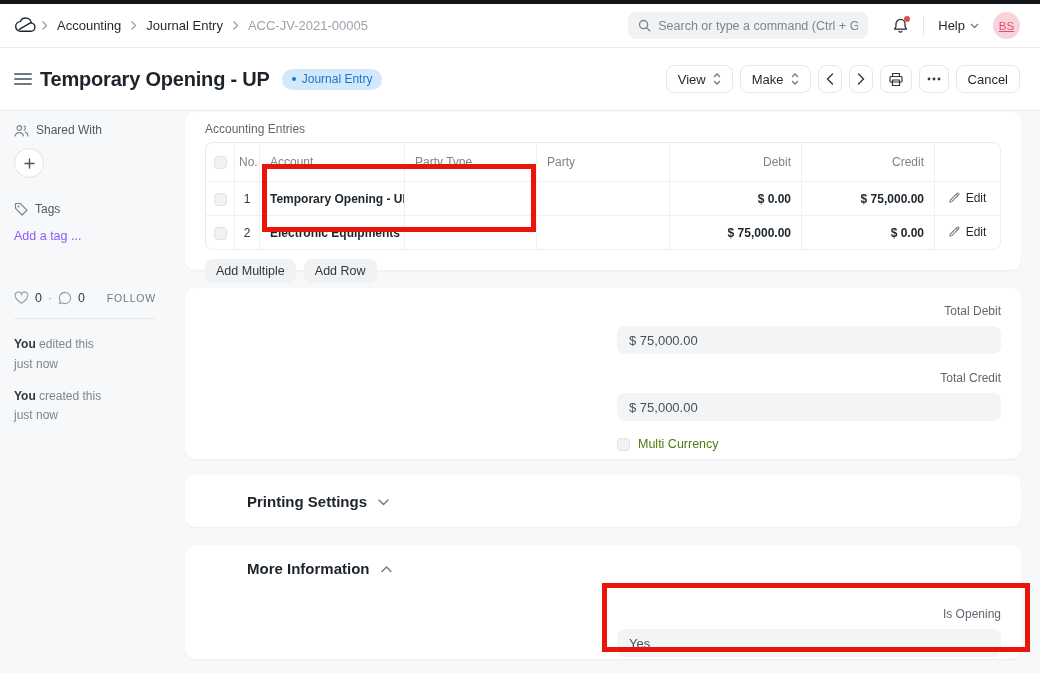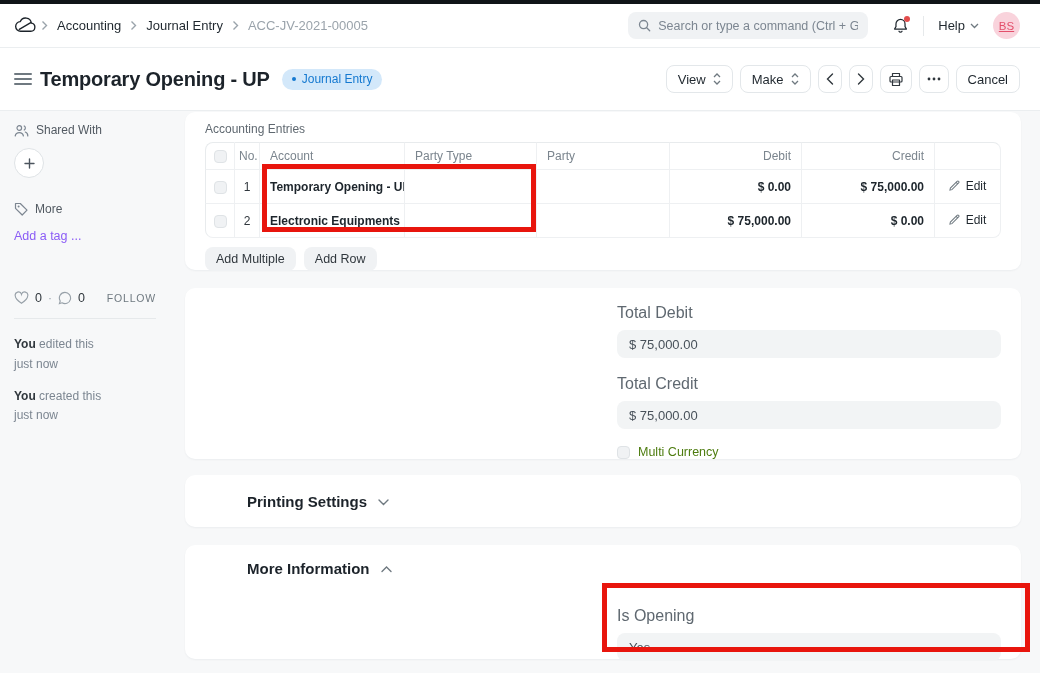--- a/index.html
+++ b/index.html
@@ -88,21 +88,21 @@
   .acct { font-weight:700; color:#1d252c; white-space:nowrap; overflow:hidden; }
   .amt { font-weight:700; color:#1d252c; }
   .rownum { color:#30373d; text-align:center; }
   .edit-cell { text-align:center; }
   .edit-link { display:inline-flex; align-items:center; gap:6px; color:#1f272e; cursor:pointer; }
   .grid-btns { margin-top:9px; display:flex; gap:8px; }
   .btn-soft { background:#f0f2f4; border:none; border-radius:8px; height:24px; padding:0 11px;
     font-size:12.5px; color:#30373d; cursor:pointer; font-family:"Liberation Sans",sans-serif; }
 
   .card2 { margin-top:18px; height:171px; padding:16px 20px 0 432px; }
-  .fld-label { font-size:16px; color:#5f6870; margin-bottom:8px; }
+  .fld-label { font-size:12px; color:#5f6870; margin-bottom:8px;text-align:right; }
   .fld { width:384px; height:28px; background:#f2f4f5; border-radius:8px; display:flex;
     align-items:center; padding:0 12px; font-size:13px; color:#48515a; margin-bottom:17px; }
   .check-row { display:flex; align-items:center; gap:8px; font-size:12.5px; color:#4d7c0f; margin-top:-1px; }
 
   .card3 { margin-top:16px; height:52px; display:flex; align-items:center; padding:0 20px; }
   .sect-title { font-size:15px; font-weight:700; color:#1c232a; display:flex; align-items:center; gap:11px; cursor:pointer;margin-left:42px; }
   .sect-title .chev { color:#6f7980; display:flex; margin-top:2px; }
 
   .card4 { margin-top:18px; height:114px; padding:15px 20px 0; }
   .card4 .right-col { margin:30px 0 0 412px; }
@@ -248,21 +248,21 @@
     <button class="plus-btn">
       <svg width="11" height="11" viewBox="0 0 11 11" stroke="#4c555e" stroke-width="1.4" stroke-linecap="round">
           <path d="M5.5 1 V10 M1 5.5 H10"></path>
         </svg>
     </button>
     <div class="side-row tags-row">
       <svg width="14" height="14" viewBox="0 0 14 14" fill="none" stroke="#7c8691" stroke-width="1.2" stroke-linejoin="round">
         <path d="M1.5 1.5 h4.8 L13 8.2 8.2 13 1.5 6.3 z"></path>
           <circle cx="4.6" cy="4.6" r="1" fill="#7c8691" stroke="none"></circle>
         </svg>
-      <span>More</span>
+      <span>Tags</span>
     </div>
     <div class="add-tag">Add a tag ...</div>
 
     <div class="likes-row">
       <svg width="15" height="14" viewBox="0 0 16 14" fill="none" stroke="#98a1a9" stroke-width="1.2">
         <path d="M8 12.6 C3.4 9.6 1.4 7.3 1.4 4.9 A3.1 3.1 0 0 1 8 3.1 a3.1 3.1 0 0 1 6.6 1.8 C14.6 7.3 12.6 9.6 8 12.6 z"></path>
         </svg>
       <span class="cnt">0</span>
       <span class="mid">·</span>
       <svg width="14" height="14" viewBox="0 0 15 15" fill="none" stroke="#98a1a9" stroke-width="1.2">
@@ -294,21 +294,21 @@
             <col style="width:145px">
             <col style="width:132px">
           <col style="width:133px">
             <col style="width:132px">
             <col style="width:133px">
             <col style="width:66px">
         </colgroup>
         <tbody>
             <tr>
           <th style="padding:0 8px"><span class="cb"></span></th>
-          <th style="padding:0 4px">No.</th>
+          <th style="padding:12px 4px">No.</th>
           <th>Account</th>
           <th>Party Type</th>
           <th>Party</th>
           <th class="num">Debit</th>
           <th class="num">Credit</th>
           <th></th>
         </tr>
         <tr class="data-row">
           <td style="padding:0 8px"><span class="cb"></span></td>
           <td class="rownum" style="padding:0 4px">1</td>

